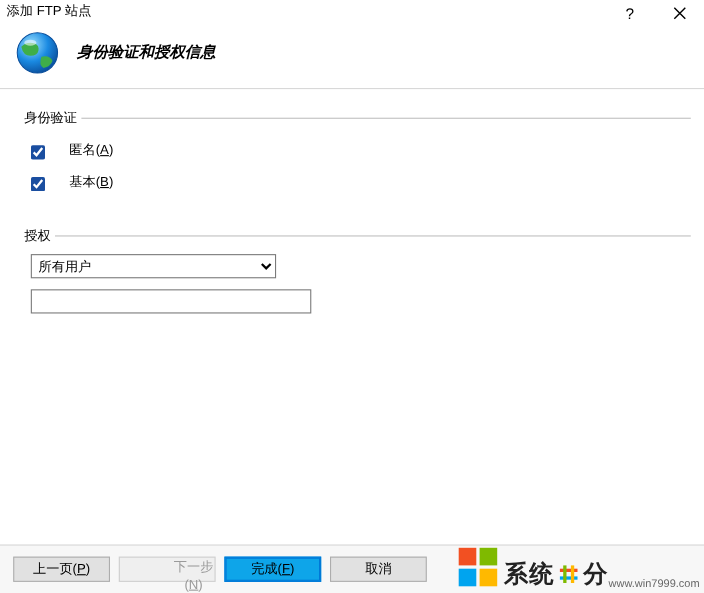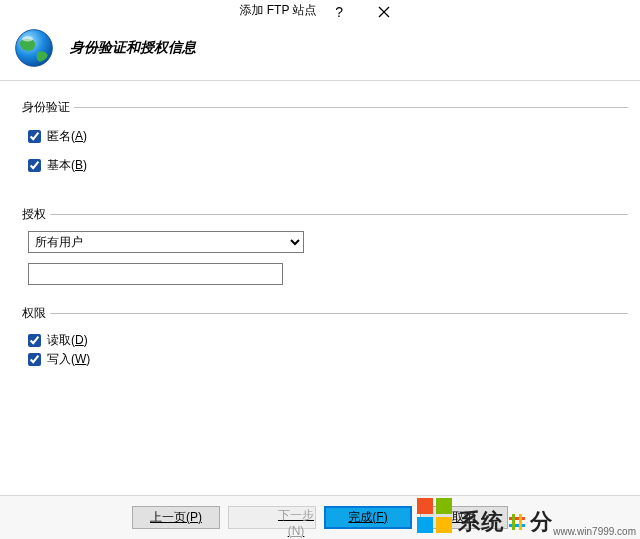--- a/index.html
+++ b/index.html
@@ -8,21 +8,21 @@
     width: 640px; height: 539px;
     font-family: "Microsoft YaHei", "Segoe UI", Tahoma, sans-serif;
     font-size: 12px;
     background: #ffffff;
     color: #000;
     overflow: hidden;
   }
   .titlebar {
     display: flex;
     align-items: flex-start;
-    justify-content: center;
+    justify-content: space-between;
     padding: 2px 0 0 6px;
     height: 22px;
   }
   .titlebar .title { font-size: 12px; color: #000; }
   .titlebar .controls { display: flex; }
   .titlebar .ctl {
     width: 45px; height: 20px;
     display: flex; align-items: center; justify-content: center;
     font-size: 14px; line-height: 1;
   }
@@ -45,56 +45,55 @@
     padding: 6px 2px 4px 2px;
   }
   fieldset.section > legend {
     padding: 0 4px 0 0;
     font-size: 12px;
     background: #fff;
     margin-left: -2px;
   }
   .indent { padding: 2px 0 2px 4px; }
   label.chk {
-    display: flex; align-items: center; gap: 6px;
+    display: flex; align-items: flex-end; gap: 22px;
     margin: 4px 0 12px 0;
     font-size: 12px;
   }
   label.chk.tight { margin: 2px 0 2px 0; }
   input[type="checkbox"] {
     width: 13px; height: 13px; margin: 0;
     accent-color: #1a4ea0;
   }
   .u { text-decoration: underline; }
   .field-label { margin: 2px 0 4px 0; }
   select.combo {
-    width: 276px; height: 22px;
+    width: 223px; height: 22px;
     border: 1px solid #7a7a7a;
     background: #fff;
     font-family: inherit; font-size: 12px;
     padding: 0 2px;
   }
   input.textbox {
     width: 255px; height: 22px;
     border: 1px solid #7a7a7a;
     background: #fff;
     font-family: inherit; font-size: 12px;
     padding: 0 4px;
     margin-top: 10px;
   }
   .footer {
     position: absolute;
     left: 0; right: 0; bottom: 0;
     border-top: 1px solid #d8d8d8;
     padding: 10px 12px;
     display: flex;
-    justify-content: center;
+    justify-content: flex-start;
     gap: 8px;
     background: #f7f7f7;
-    text-decoration: underline;
   }
   button.wiz {
     width: 88px; height: 23px;
     border: 1px solid #adadad;
     background: #e1e1e1;
     font-family: inherit; font-size: 12px;
     cursor: pointer;
     padding: 0;
   }
   button.wiz.primary {
@@ -177,33 +176,20 @@
     <legend>授权</legend>
     <div class="indent">
       <select class="combo">
         <option>所有用户</option>
       </select>
       <br>
       <input class="textbox" type="text" value="" style="">
     </div>
   </fieldset>
 
-  <fieldset class="section">
-    <legend>权限</legend>
-    <div class="indent">
-      <label class="chk tight">
-        <input type="checkbox" checked="" style="">
-        <span><span>读取</span>(<span class="u">D</span>)</span>
-      </label>
-      <label class="chk tight">
-        <input type="checkbox" checked="" style="">
-        <span><span>写入</span>(<span class="u">W</span>)</span>
-      </label>
-    </div>
-  </fieldset>
 
 </div>
 
 <div class="footer">
   <button class="wiz">
     <span>上一页</span>(<span class="u">P</span>)
   </button>
   <button class="wiz" disabled="">
     <span>下一步</span>(<span class="u">N</span>)
   </button>

